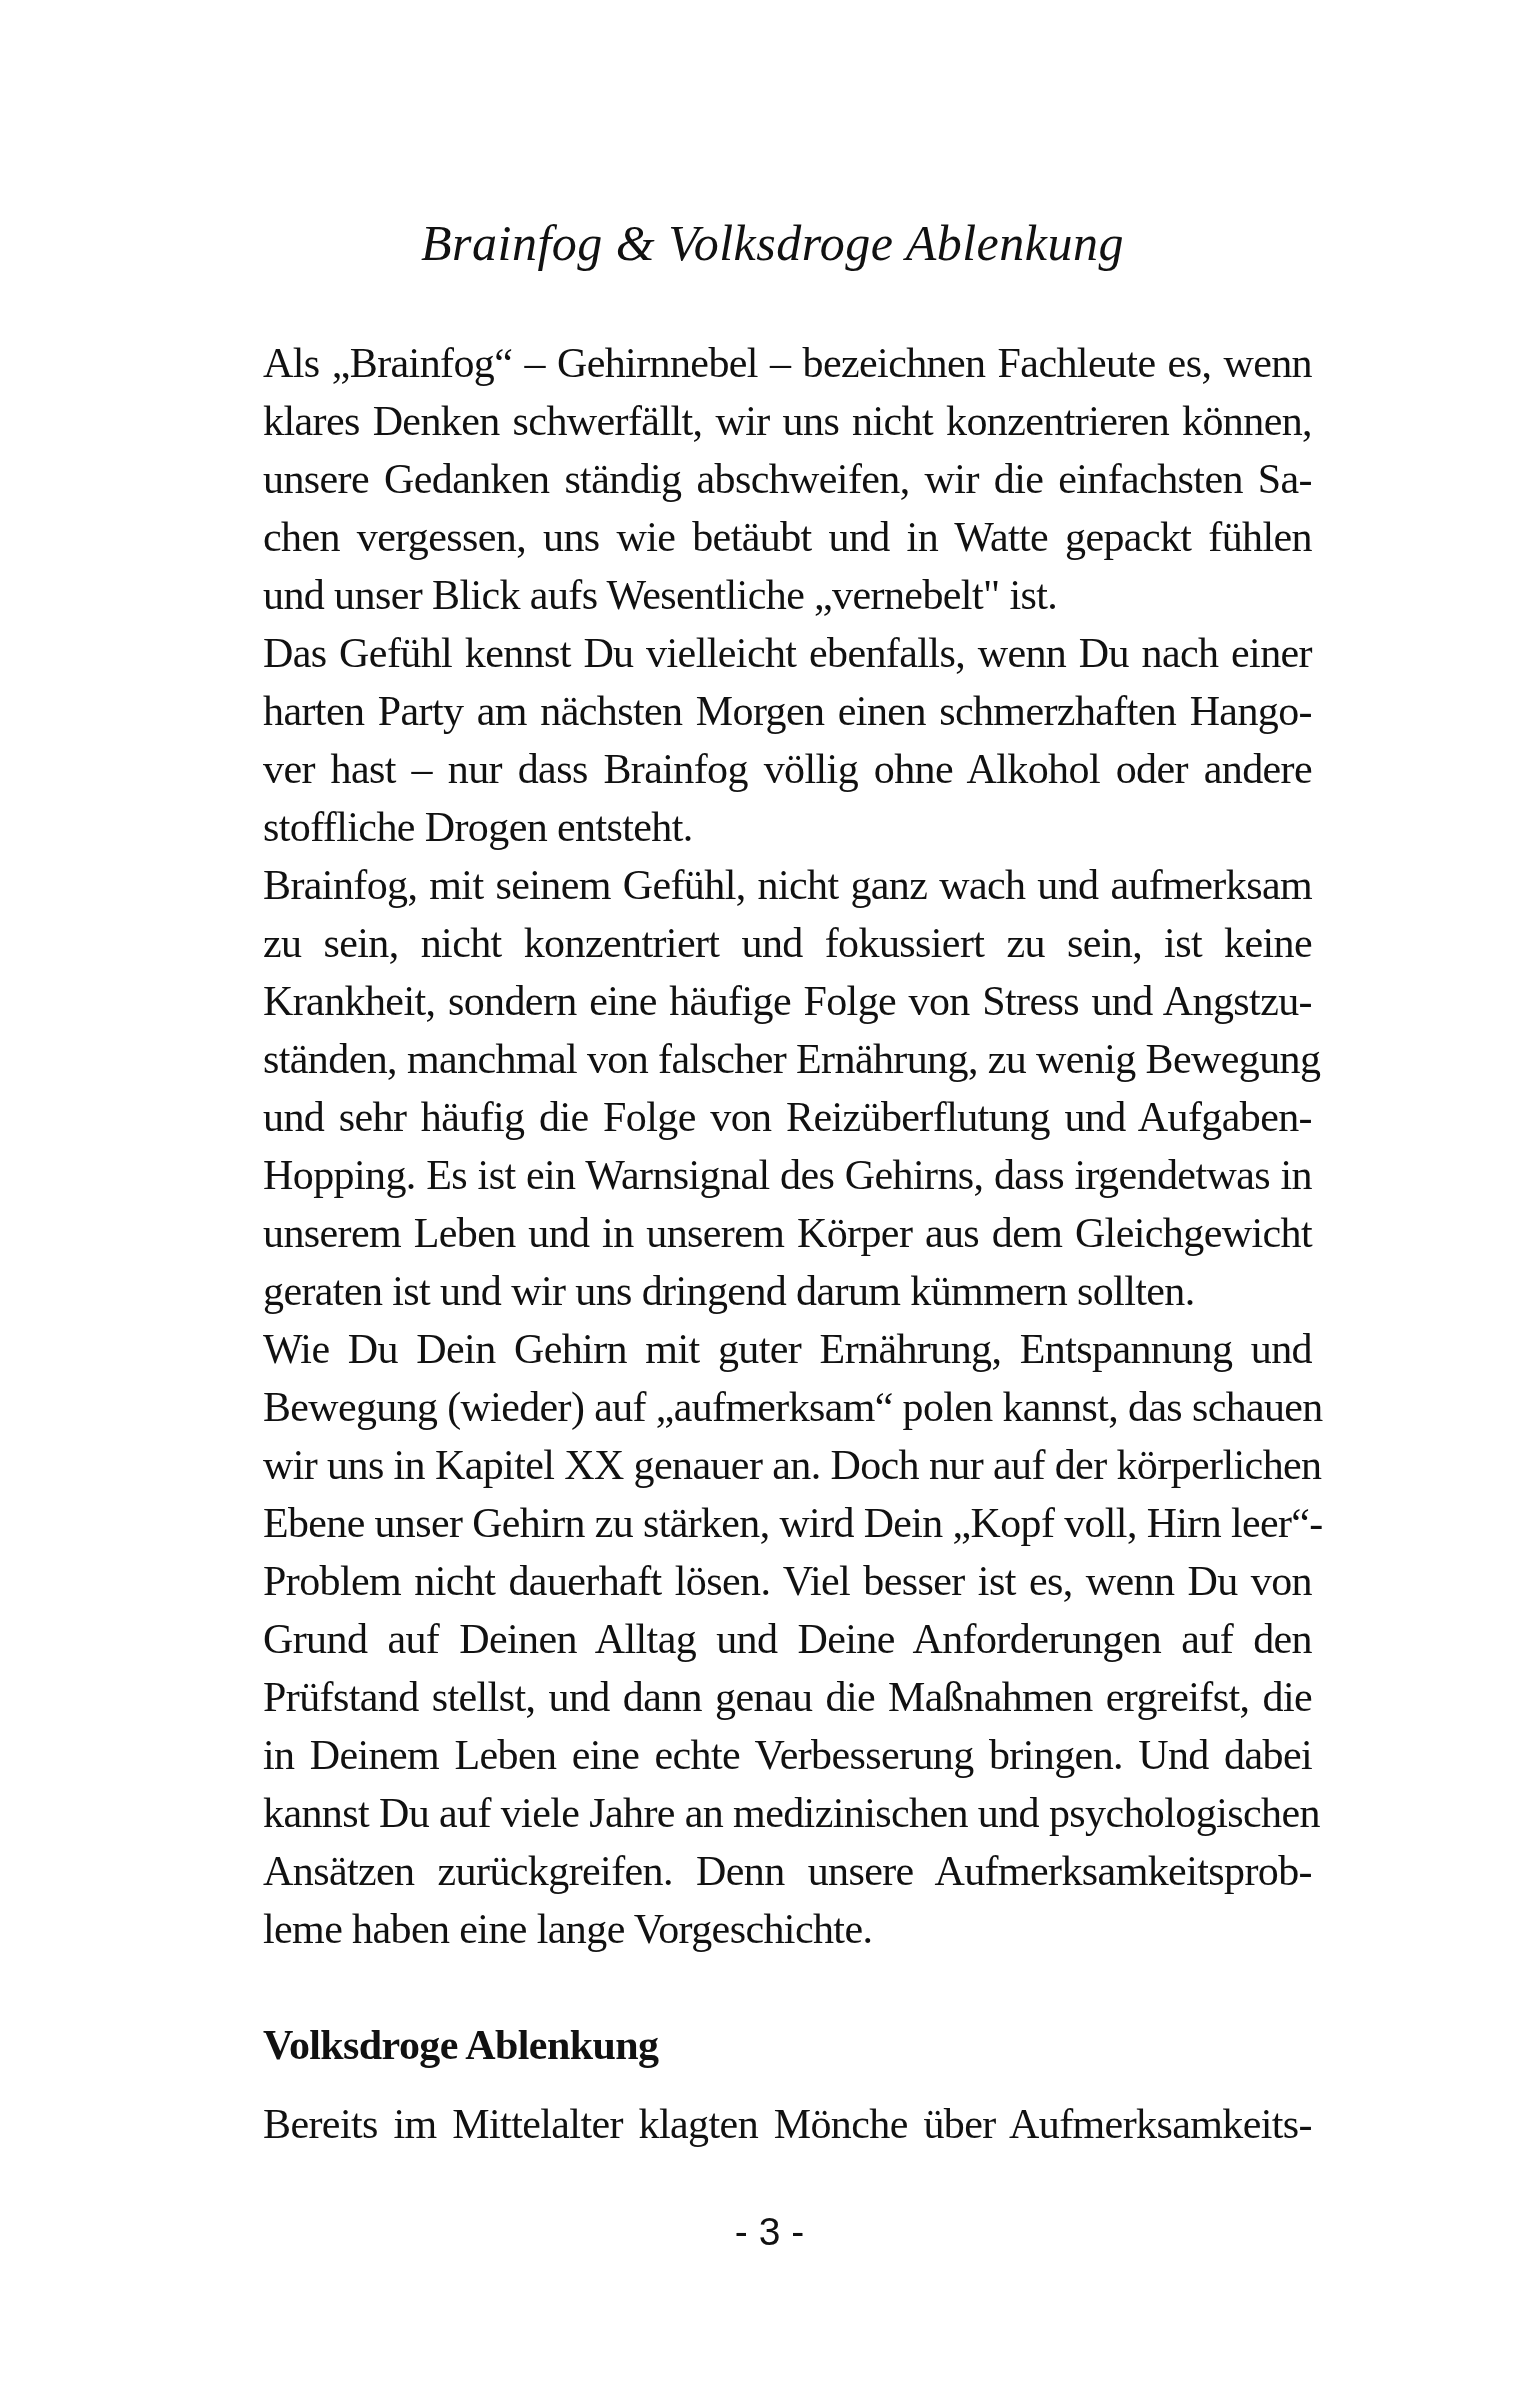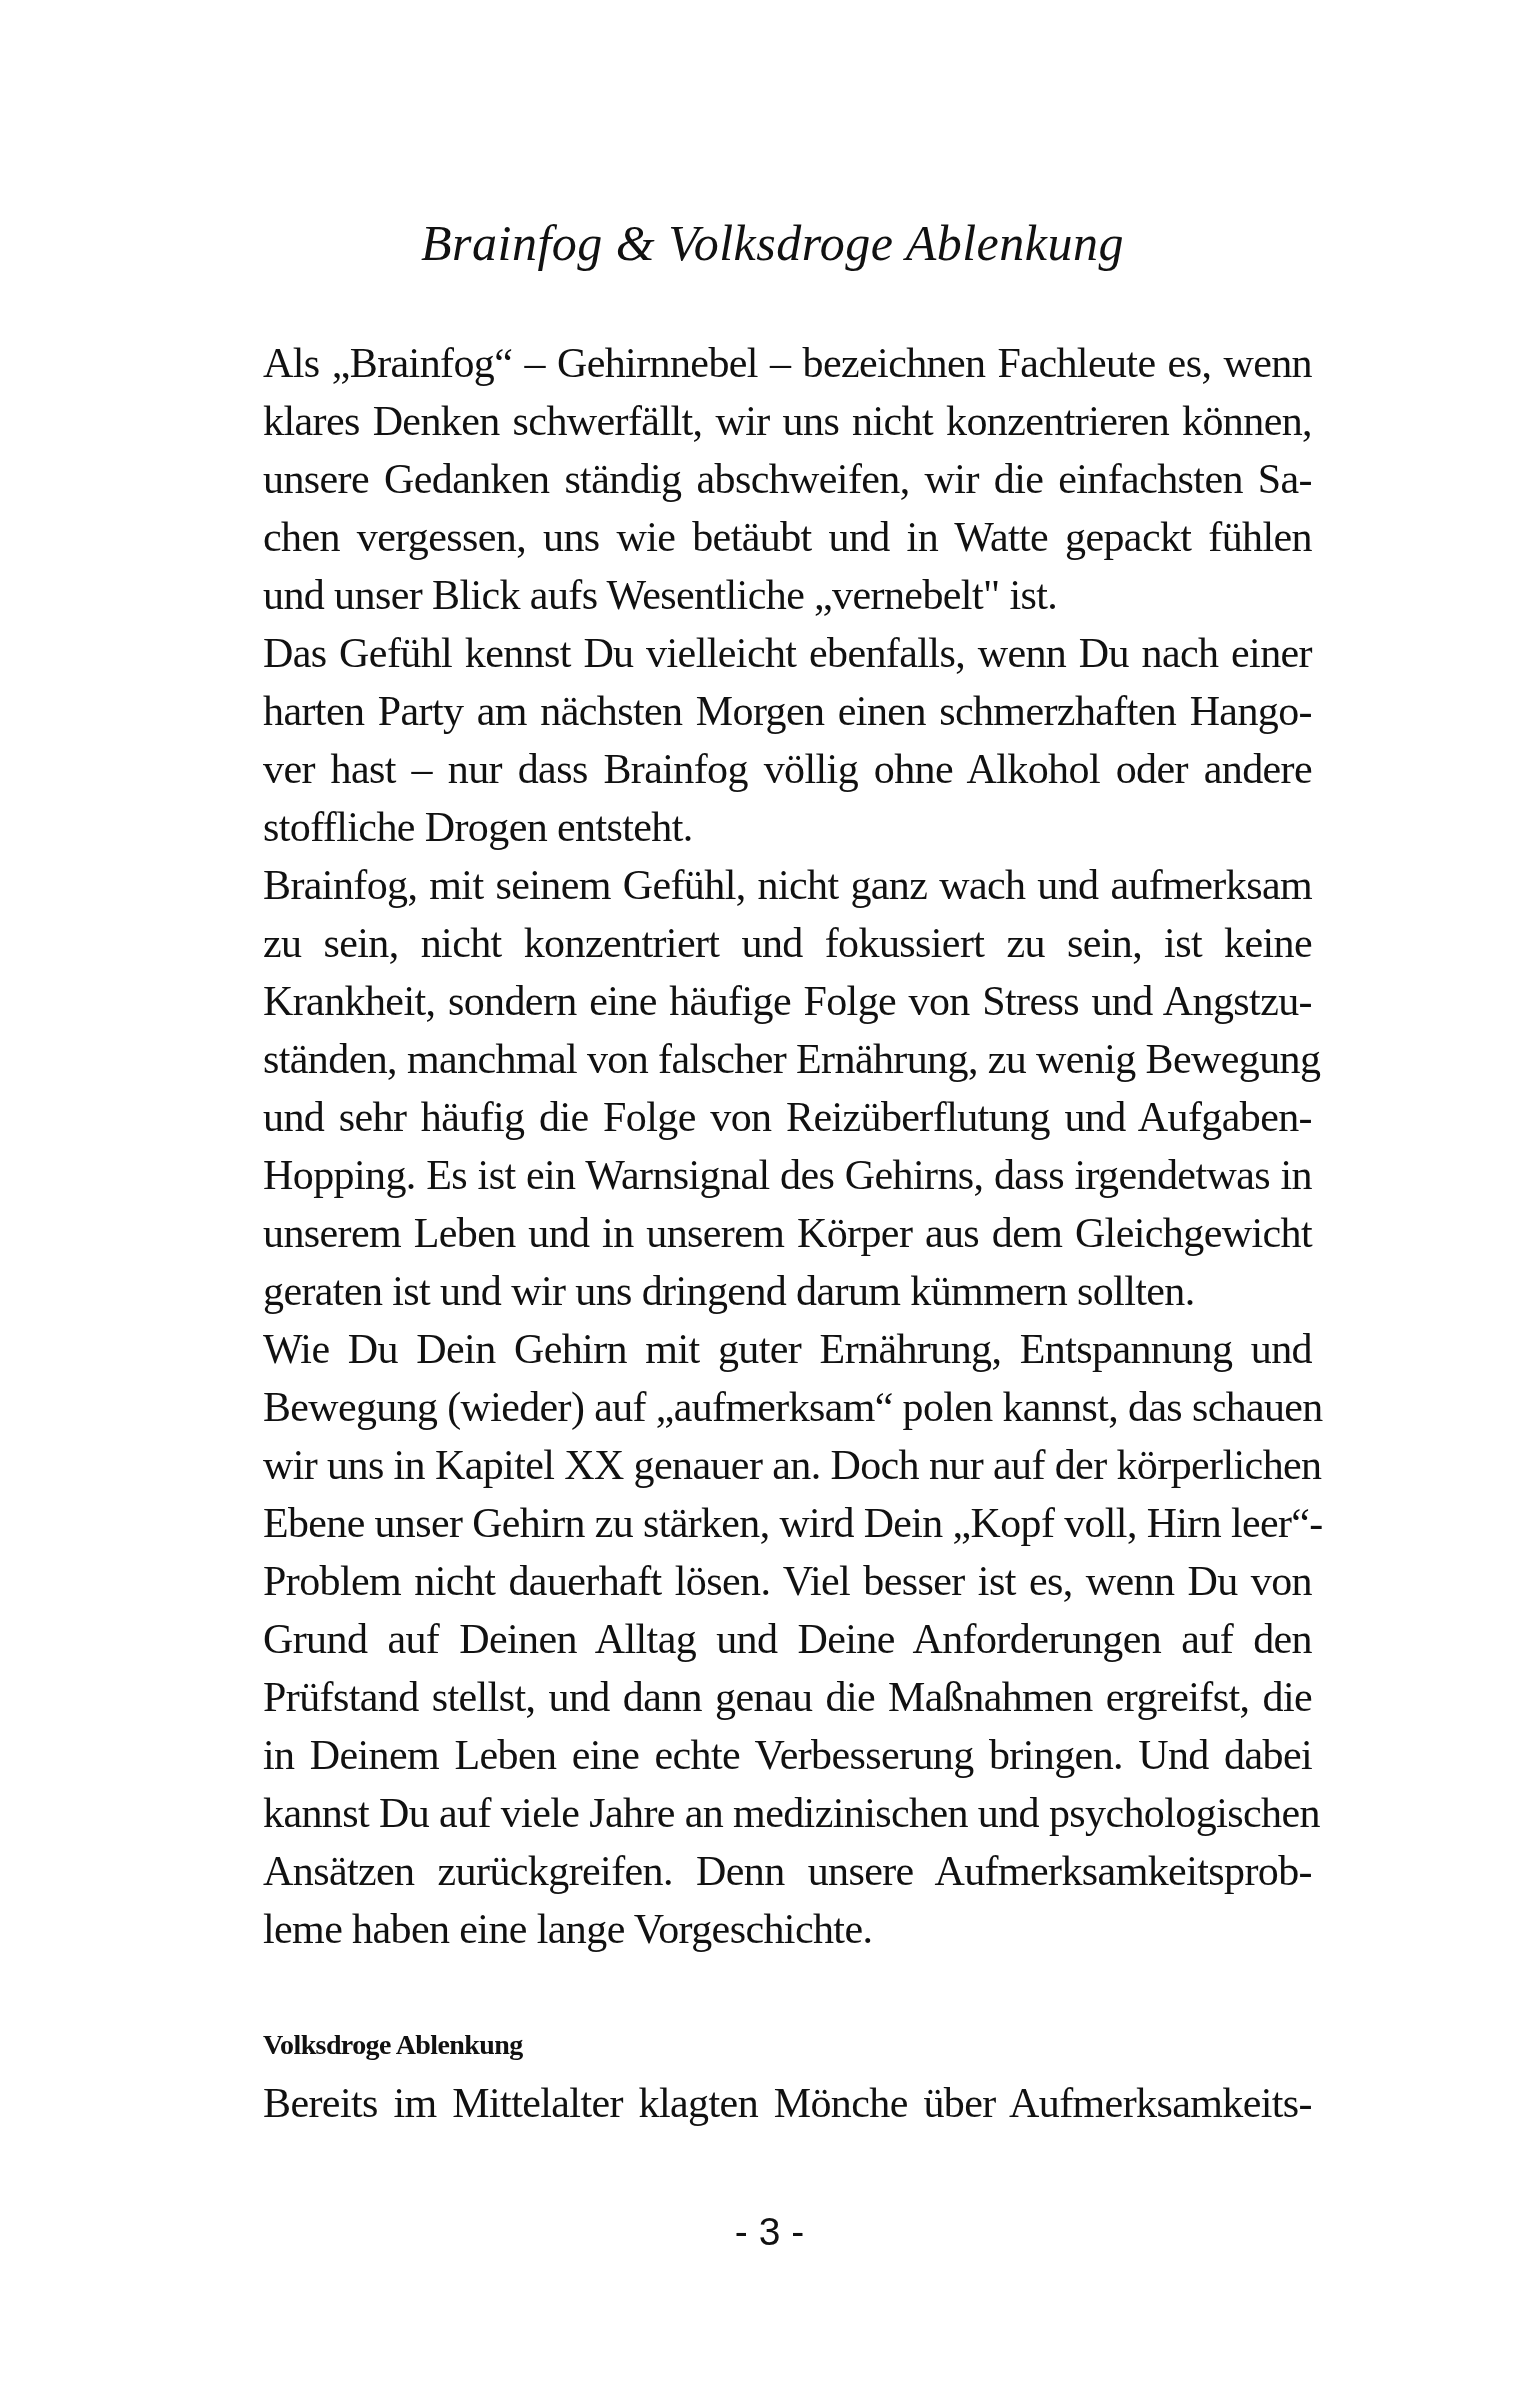--- a/index.html
+++ b/index.html
@@ -55,21 +55,21 @@
   .line.last {
     text-align: left;
     text-align-last: left;
   }
   .para { display: block; }
   .gap { height: 58px; }
   .section-heading {
     display: block;
     height: 58px;
     line-height: 58px;
-    font-size: 28px;
+    font-size: 42px;
     font-weight: bold;
     letter-spacing: -0.6px;
   }
   .page-number {
     position: absolute;
     left: 0;
     width: 1539px;
     top: 2211px;
     text-align: center;
     font-family: "Liberation Sans", "DejaVu Sans", sans-serif;
@@ -125,21 +125,21 @@
       <span class="line" style="display: block;">kannst Du auf viele Jahre an medizinischen und psychologischen</span>
       <span class="line" style="display: block;">Ansätzen zurückgreifen. Denn unsere Aufmerksamkeitsprob-</span>
       <span class="line last" style="display: block;">leme haben eine lange Vorgeschichte.</span>
     </div>
 
     <div class="gap"></div>
 
     <div class="section-heading" style="display: block;">Volksdroge Ablenkung</div>
 
     <div class="para">
-      <span class="line" style="display: block;">Bereits im Mittelalter klagten Mönche über Aufmerksamkeits-</span>
+      <span class="line" style="display: block; margin-top: 21px;">Bereits im Mittelalter klagten Mönche über Aufmerksamkeits-</span>
     </div>
 
   </div>
 
   <div class="page-number">- 3 -</div>
 
 </div>
 
 
 </body></html>

